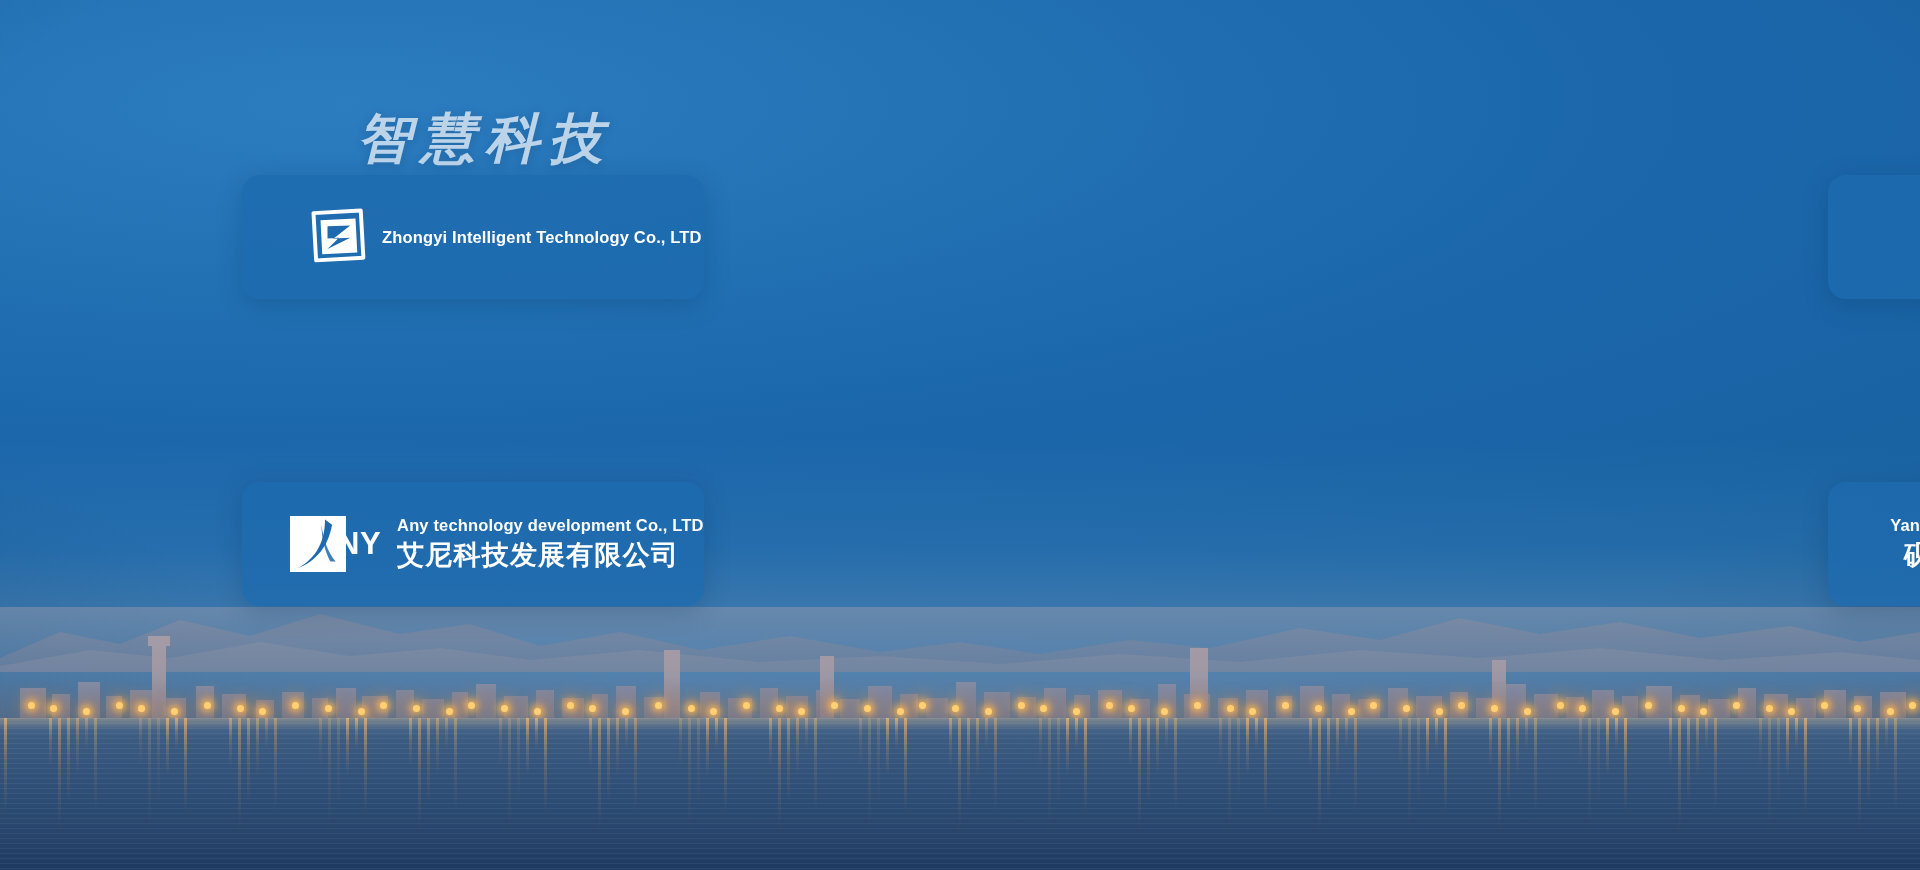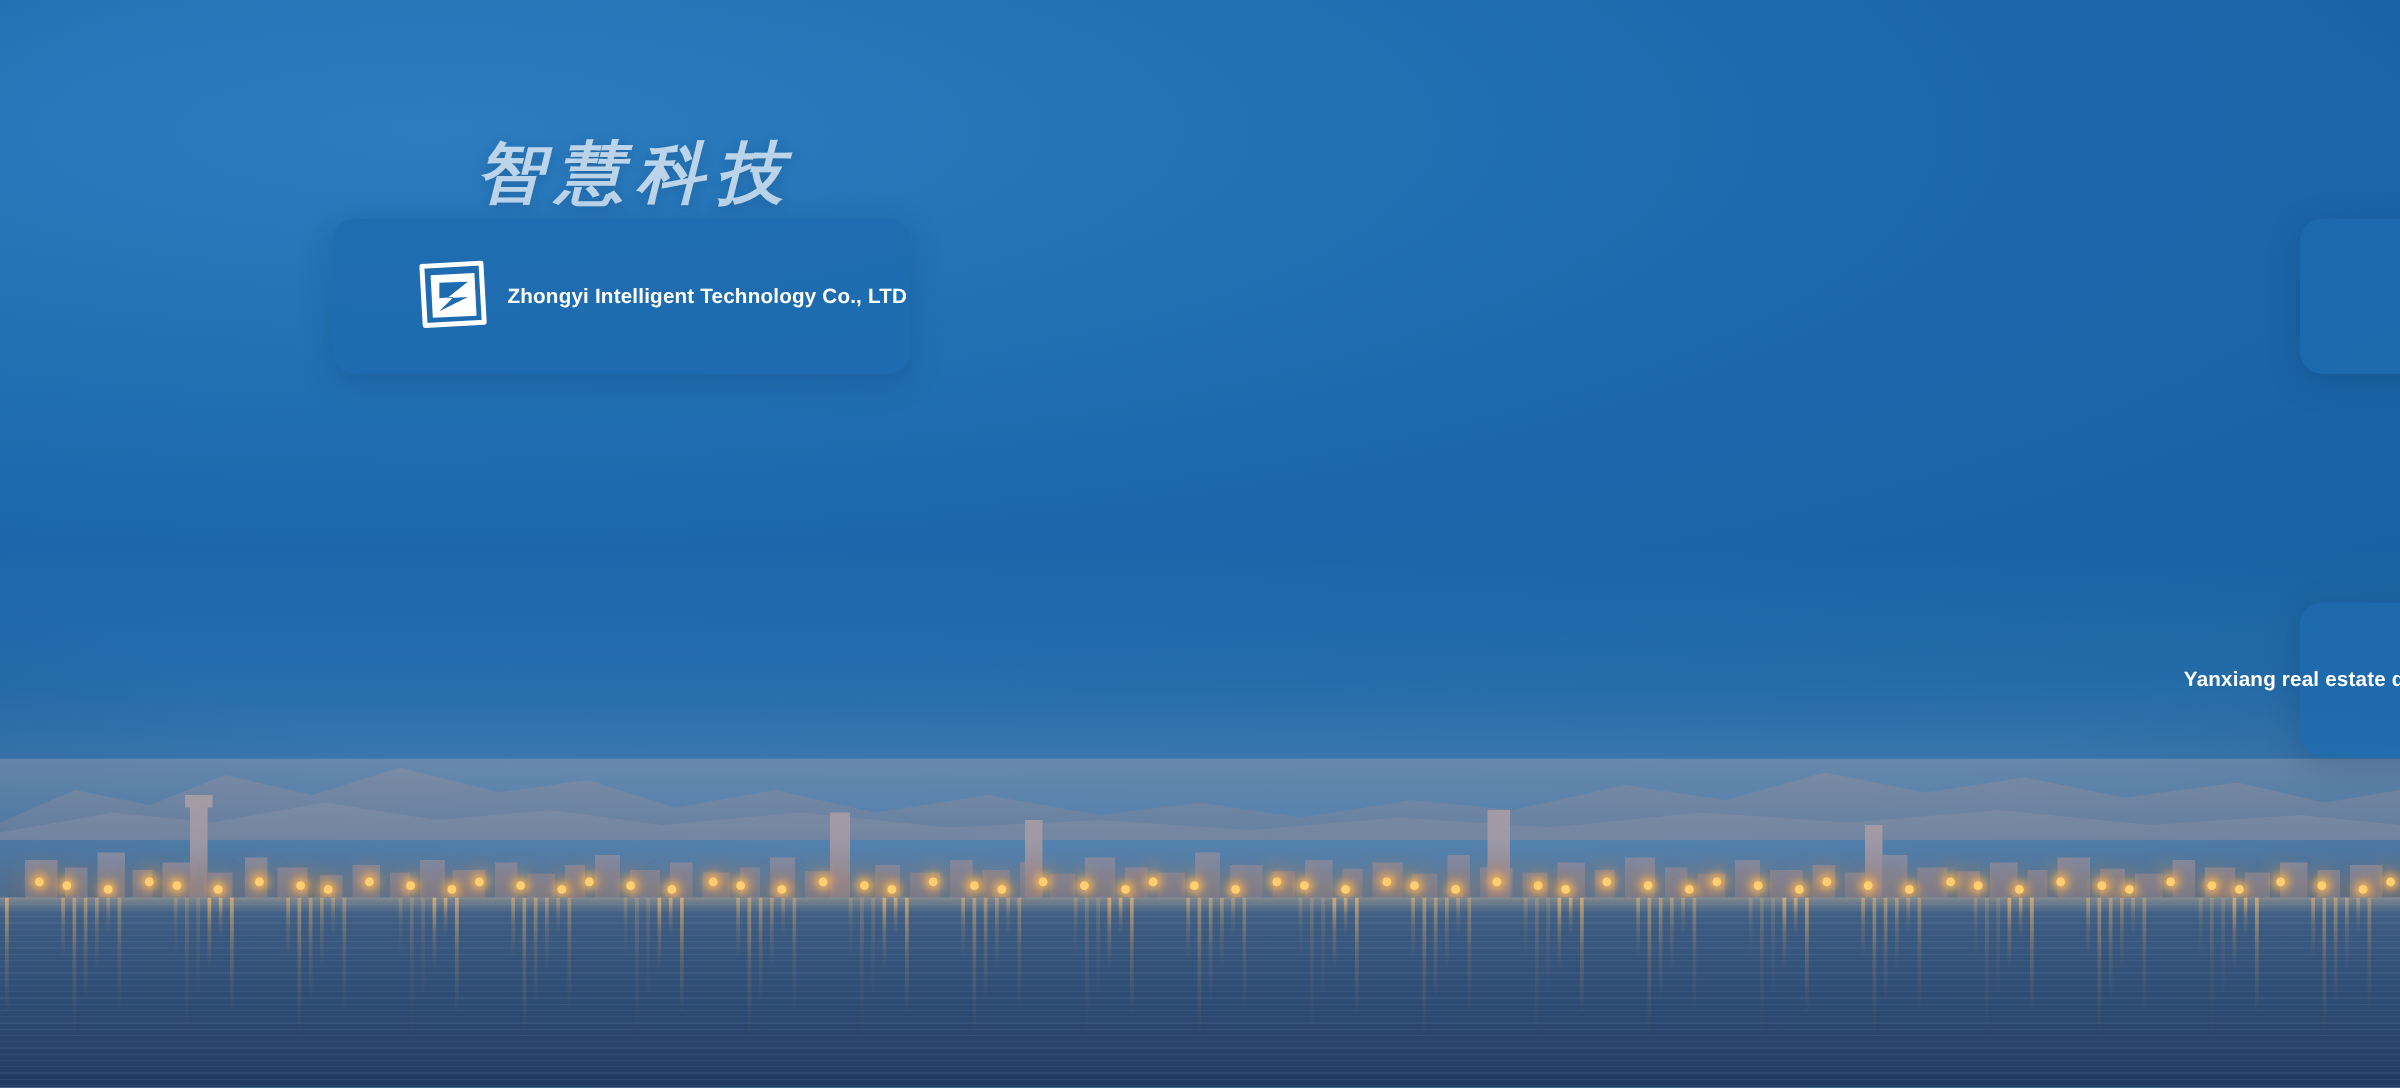--- a/index.html
+++ b/index.html
@@ -80,21 +80,20 @@
       rgba(255,255,255,0.055) 0px, rgba(255,255,255,0.055) 1px,
       rgba(255,255,255,0) 1px, rgba(255,255,255,0) 5px);
   }
 
   
   .grid{
     position:absolute; left:0; top:0; width:1920px; height:640px;
     display:grid;
     grid-template-columns:1fr 1fr;
     grid-template-rows:1fr 1fr;
-    padding-left:24px;
   }
   .cell{ position:relative; }
 
   .sec-title{
     position:absolute; white-space:nowrap;
     font-size:54px; font-weight:700; font-style:italic;
     letter-spacing:10px;
     color:rgba(226,238,248,0.80);
     text-shadow:0 2px 10px rgba(10,50,95,0.25);
   }
@@ -108,21 +107,21 @@
     box-shadow:0 6px 26px rgba(8,42,82,0.22);
     display:flex; align-items:center;
   }
   .cell-a .card{ left:242px; top:175px; width:462px; height:124px; padding-left:68px; }
   .cell-b .card{ left:868px; top:175px; width:462px; height:124px; padding-left:92px; }
   .cell-c .card{ left:242px; top:162px; width:462px; height:124px; padding-left:48px; }
   .cell-d .card{ left:868px; top:162px; width:462px; height:124px; padding-left:0; justify-content:center; }
 
   .logo{ flex:0 0 auto; margin-right:16px; }
 
-  .co{ display:flex; justify-content:space-between; }
+  .co{ display:flex; flex-direction:column; justify-content:space-between; }
   .cell-d .co{ align-items:center; text-align:center; }
   .co-en{
     font-size:16.5px; font-weight:700; color:#ffffff;
     letter-spacing:0.15px; line-height:1.25; white-space:nowrap;
   }
   .co-cn{
     font-size:27px; font-weight:700; color:#ffffff;
     letter-spacing:1.2px; line-height:1.3; white-space:nowrap; margin-top:3px;
   }
 
@@ -453,20 +452,34 @@
 
     <div class="cell cell-b">
 
       <div class="card">
         
         
       </div>
     </div>
 
     <div class="cell cell-c">
+      <div class="card">
+        <div class="logo logo-any">
+          <svg class="mark" viewBox="0 0 64 64">
+            <rect x="0" y="0" width="64" height="64" fill="#fff"></rect>
+            <path d="M40 4 C40 26, 32 48, 8 60 C30 52, 44 34, 48 10 Z" fill="#1d6aae"></path>
+            <path d="M36 10 C38 28, 44 42, 52 52 L46 52 C40 40, 36 26, 36 10 Z" fill="#1d6aae" opacity="0.85"></path>
+          </svg>
+          <span class="ny">NY</span>
+        </div>
+        <div class="co">
+          <div class="co-en">Any technology development Co., LTD</div>
+          <div class="co-cn">艾尼科技发展有限公司</div>
+        </div>
+      </div>
     </div>
 
     <div class="cell cell-d">
 
       <div class="card">
         <div class="co">
           <div class="co-en">Yanxiang real estate development Co. LTD</div>
           <div class="co-cn">砚香房地产开发有限公司</div>
         </div>
       </div>

